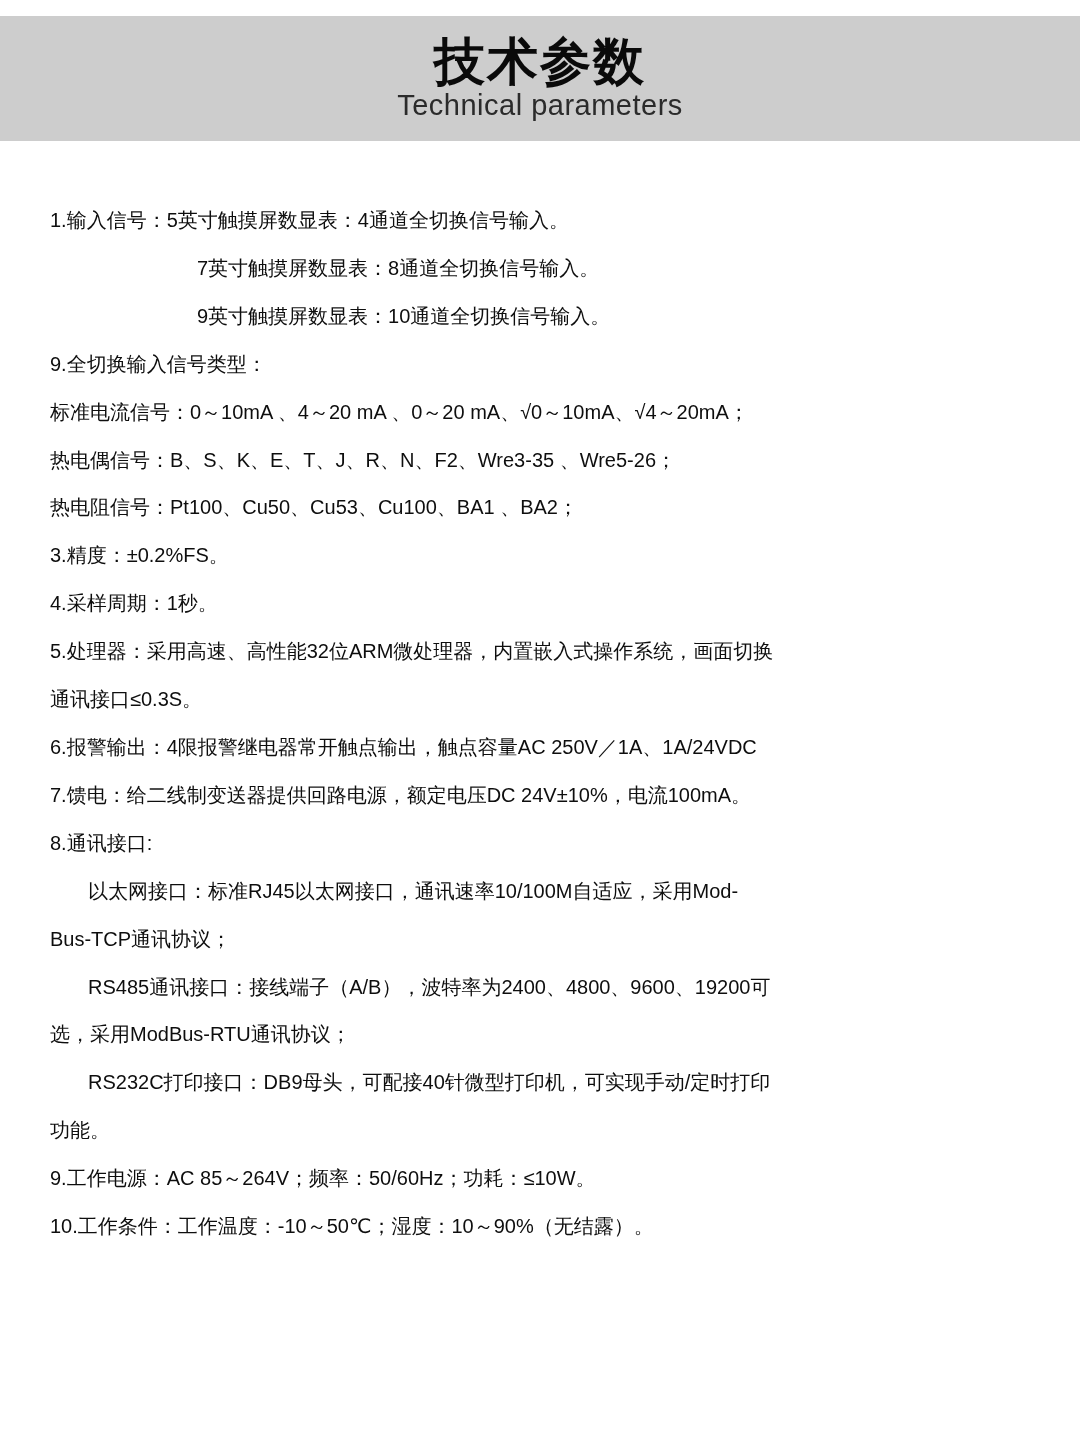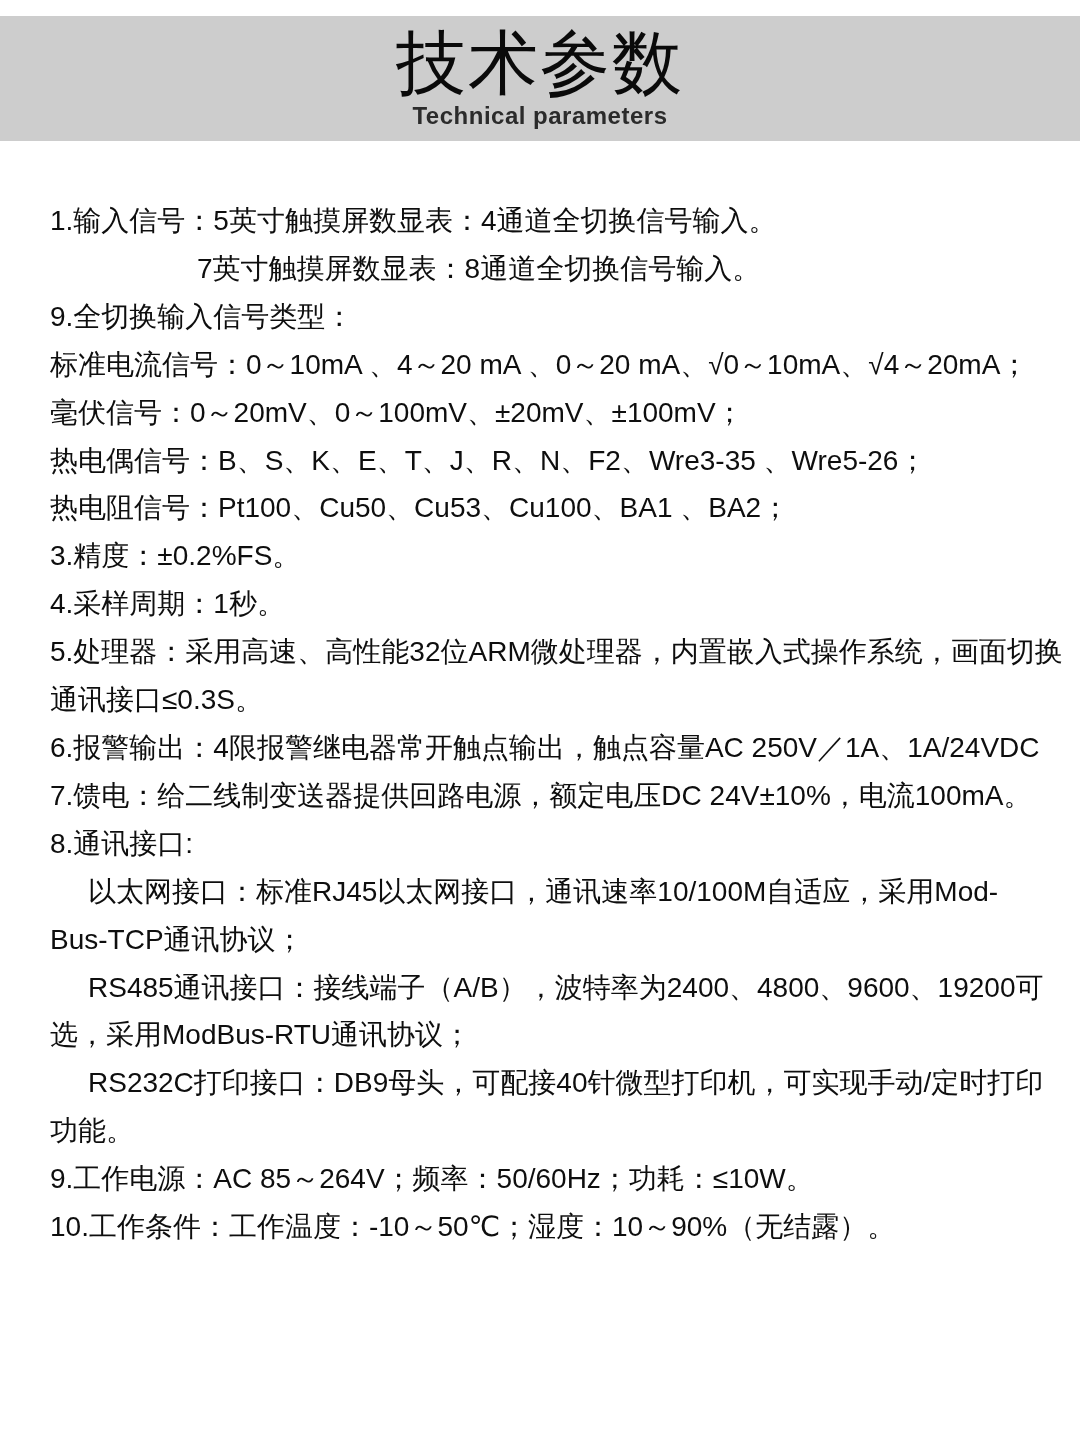--- a/index.html
+++ b/index.html
@@ -17,38 +17,38 @@
     margin-top: 16px;
     width: 100%;
     height: 125px;
     background: #cdcdcd;
     display: flex;
     flex-direction: column;
     align-items: center;
     justify-content: center;
   }
   .banner-title {
-    font-size: 70px;
-    font-weight: 400;
+    font-size: 51px;
+    font-weight: 700;
     line-height: 1.05;
     color: #0a0a0a;
     letter-spacing: 2px;
   }
   .banner-subtitle {
-    font-size: 24px;
-    font-weight: 700;
+    font-size: 29px;
+    font-weight: 400;
     color: #2b2b2b;
     letter-spacing: 0.5px;
     margin-top: 1px;
   }
   .content {
     padding: 56px 50px 0 50px;
   }
   .line {
-    font-size: 28px;
+    font-size: 20px;
     line-height: 47.9px;
     font-weight: 500;
     color: #0e0e0e;
     white-space: nowrap;
   }
   .indent-0 { padding-left: 0; }
   .indent-1 { padding-left: 38px; }
   .indent-2 { padding-left: 147px; }
 </style>
 </head>
@@ -57,23 +57,23 @@
 <div class="page">
 
   <div class="banner">
     <div class="banner-title">技术参数</div>
     <div class="banner-subtitle">Technical parameters</div>
   </div>
 
   <div class="content">
     <div class="line indent-0">1.输入信号：5英寸触摸屏数显表：4通道全切换信号输入。</div>
     <div class="line indent-2">7英寸触摸屏数显表：8通道全切换信号输入。</div>
+    <div class="line indent-2">9英寸触摸屏数显表：10通道全切换信号输入。</div>
     <div class="line indent-0">9.全切换输入信号类型：</div>
     <div class="line indent-0">标准电流信号：0～10mA 、4～20 mA 、0～20 mA、√0～10mA、√4～20mA；</div>
-    <div class="line indent-0">毫伏信号：0～20mV、0～100mV、±20mV、±100mV；</div>
     <div class="line indent-0">热电偶信号：B、S、K、E、T、J、R、N、F2、Wre3-35 、Wre5-26；</div>
     <div class="line indent-0">热电阻信号：Pt100、Cu50、Cu53、Cu100、BA1 、BA2；</div>
     <div class="line indent-0">3.精度：±0.2%FS。</div>
     <div class="line indent-0">4.采样周期：1秒。</div>
     <div class="line indent-0">5.处理器：采用高速、高性能32位ARM微处理器，内置嵌入式操作系统，画面切换</div>
     <div class="line indent-0">通讯接口≤0.3S。</div>
     <div class="line indent-0">6.报警输出：4限报警继电器常开触点输出，触点容量AC 250V／1A、1A/24VDC</div>
     <div class="line indent-0">7.馈电：给二线制变送器提供回路电源，额定电压DC 24V±10%，电流100mA。</div>
     <div class="line indent-0">8.通讯接口:</div>
     <div class="line indent-1">以太网接口：标准RJ45以太网接口，通讯速率10/100M自适应，采用Mod-</div>

